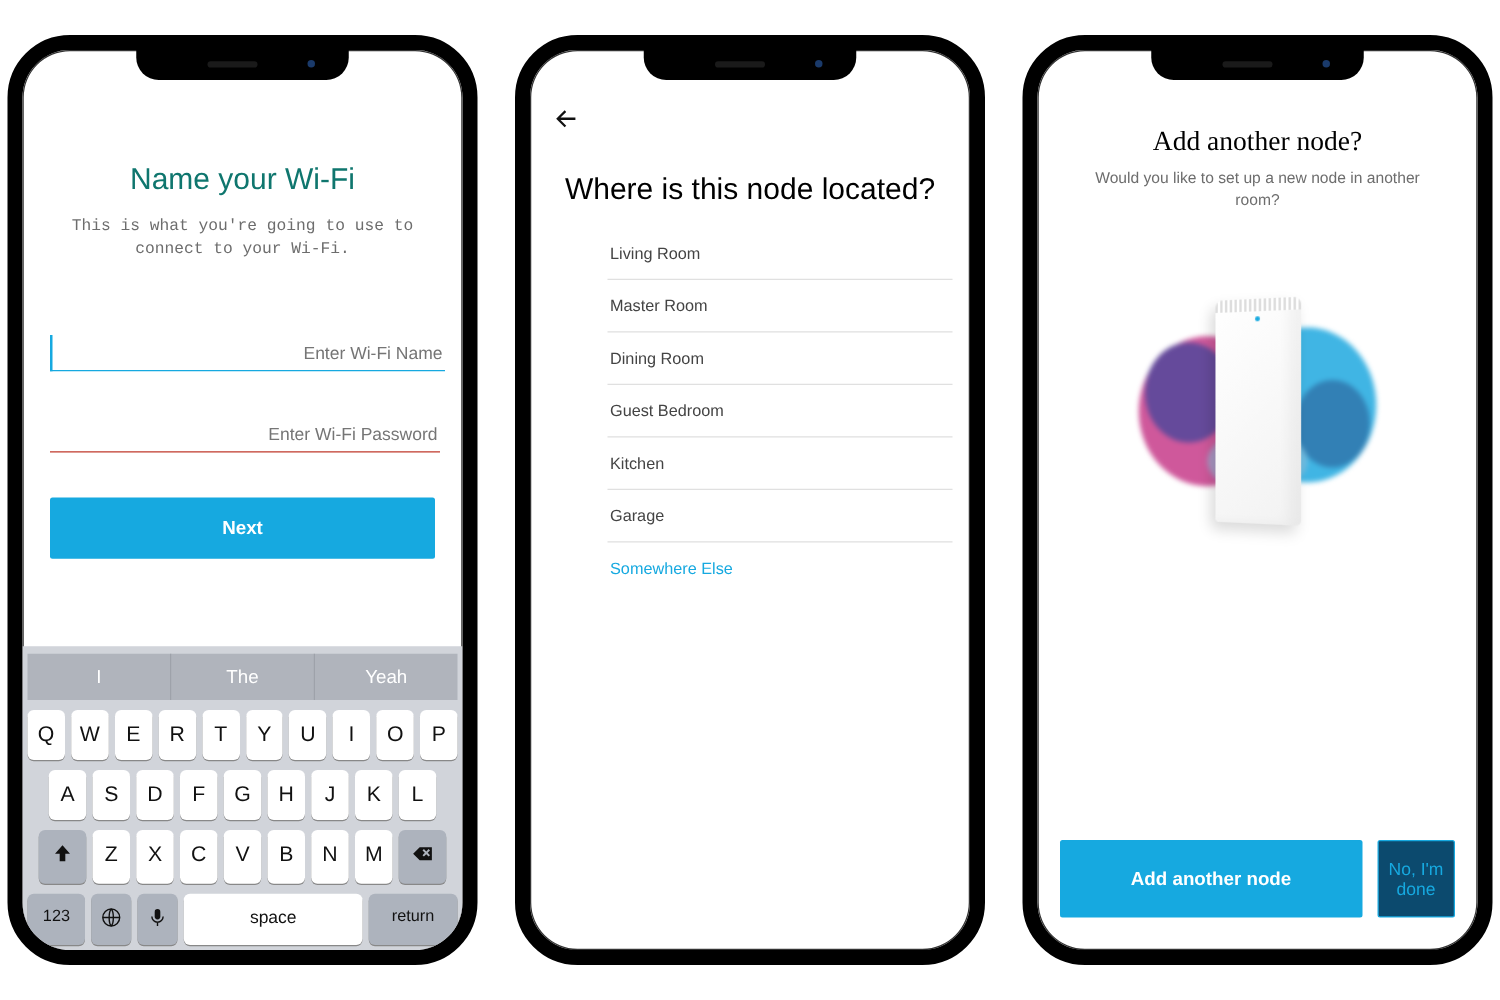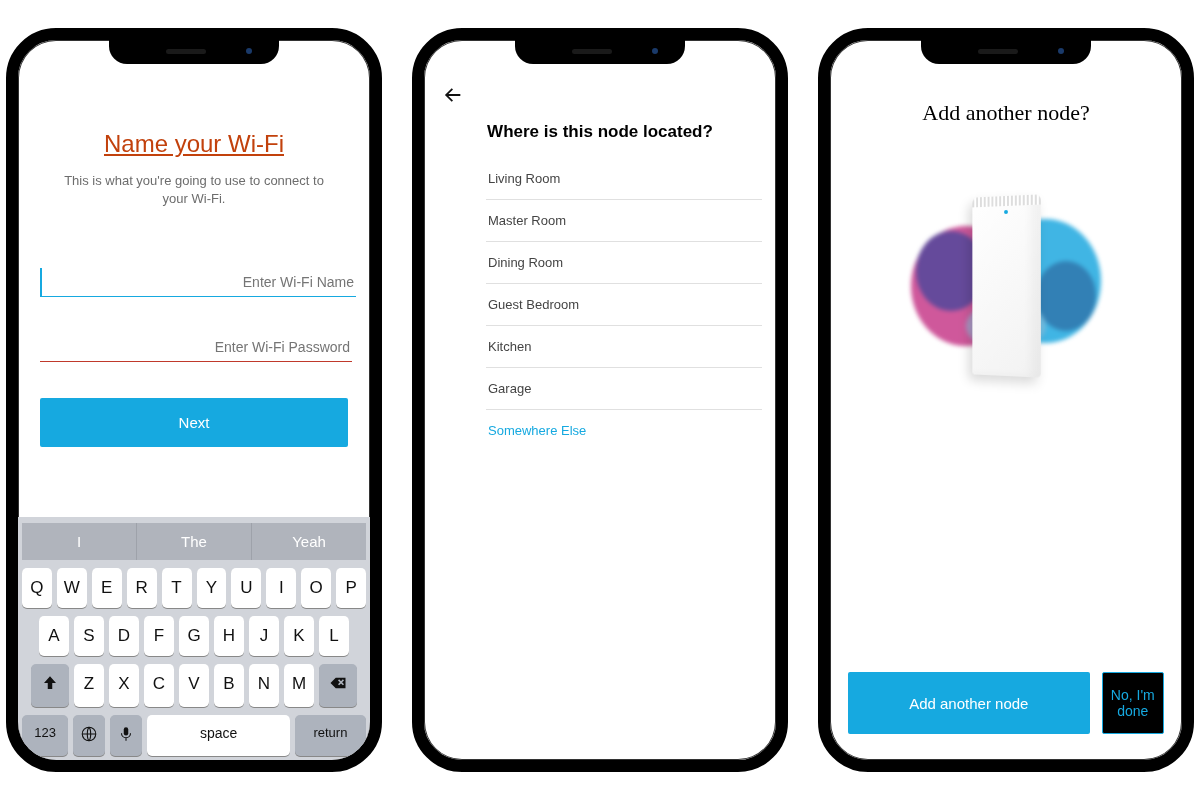--- a/index.html
+++ b/index.html
@@ -48,33 +48,33 @@
   .notch::before{
     content:"";width:40px;height:5px;border-radius:3px;background:#1a1a1a;
     margin-left:30px;
   }
   .screen{
     position:absolute;inset:0;display:flex;flex-direction:column;
   }
 
   
   .s1-content{flex:1;padding:90px 22px 0 22px;text-align:center;}
-  .title{font-size:24px;font-weight:400;color:#c2410c;margin:0 0 14px 0;text-decoration:underline;}
-  .subtitle{font-size:13px;color:var(--grey-text);line-height:1.4;margin:0 auto 60px auto;max-width:280px;}
+  .title{font-size:24px;font-weight:400;color:#0f766e;margin:0 0 14px 0;}
+  .subtitle{font-size:13px;color:var(--grey-text);line-height:1.4;margin:0 auto 60px auto;max-width:280px;font-family:Liberation Mono, monospace;}
   .field{
     width:100%;border:none;border-bottom:1px solid;
     background:transparent;font-size:14px;padding:6px 2px;
     outline:none;color:#999;text-align:right;
     margin-bottom:36px;
   }
   .field.blue{border-color:var(--blue);border-left:2px solid var(--blue);padding-left:4px;}
   .field.red{border-color:var(--red);}
   .btn-primary{
     width:100%;background:var(--blue);color:#fff;border:none;
-    padding:16px 0;font-size:15px;border-radius:2px;
+    padding:16px 0;font-size:15px;border-radius:2px;font-weight:bold;
   }
 
   
   .kbd{background:var(--kbd-bg);padding:6px 4px 4px 4px;}
   .suggest{display:flex;background:#b0b4bc;}
   .suggest span{flex:1;text-align:center;padding:10px 0;color:#fff;font-size:15px;border-right:1px solid #9ea2aa;}
   .suggest span:last-child{border:none;}
   .krow{display:flex;gap:5px;margin-top:8px;justify-content:center;}
   .key{
     background:var(--kbd-key);border-radius:5px;flex:1;
@@ -83,21 +83,21 @@
   }
   .key.wide{max-width:none;}
   .key.grey{background:var(--kbd-grey);}
   .key.space{flex:4;max-width:none;font-size:14px;}
   .key.fn{flex:1.3;max-width:none;font-size:13px;}
   .key svg, .key .ico{width:18px;height:18px;display:inline-block;}
 
   
   .s2-top{padding:40px 14px 0 14px;}
   .back{font-size:22px;color:#111;display:inline-block;padding:4px;}
-  .s2-title{font-size:17px;text-align:center;margin:6px 0 16px 0;font-weight:700;}
+  .s2-title{font-size:24px;text-align:center;margin:22px 0 16px 0;font-weight:400;}
   .list{padding:0 14px;margin-left:48px;}
   .list-item{
     font-size:13px;color:#444;padding:13px 2px;border-bottom:1px solid var(--grey-light);
     text-align:left;
   }
   .list-item.link{color:var(--blue);border:none;}
 
   
   .s3-top{padding:60px 20px 0 20px;text-align:center;}
   .s3-title{font-size:22px;font-weight:400;margin:0 0 8px 0;font-family:Liberation Serif, serif;}
@@ -118,21 +118,21 @@
     content:"";position:absolute;top:0;left:0;right:0;height:10px;
     background:repeating-linear-gradient(90deg,#ddd 0 2px,#fff 2px 4px);
     border-radius:6px 6px 0 0;
   }
   .node::after{
     content:"";position:absolute;top:14px;left:50%;transform:translateX(-50%);
     width:4px;height:4px;border-radius:50%;background:var(--blue);
   }
   .s3-buttons{position:absolute;bottom:26px;left:18px;right:18px;display:flex;flex-direction:row;gap:12px;}
   .btn-outline{
-    background:#000000;border:1px solid var(--blue);color:var(--blue);
+    background:#0c4a6e;border:1px solid var(--blue);color:var(--blue);
     padding:14px 0;font-size:14px;border-radius:2px;
   }
 </style>
 </head>
 <body>
 
 <div class="phone">
   <div class="notch"></div>
   <div class="screen">
     <div class="s1-content">
@@ -233,20 +233,21 @@
       <div class="list-item link">Somewhere Else</div>
     </div>
   </div>
 </div>
 
 <div class="phone">
   <div class="notch"></div>
   <div class="screen">
     <div class="s3-top">
       <h1 class="s3-title">Add another node?</h1>
+      <p class="s3-sub">Would you like to set up a new node in another room?</p>
       <div class="hero">
         <svg class="splash" viewBox="0 0 220 200">
           <g opacity="0.85">
             <ellipse cx="70" cy="100" rx="55" ry="60" fill="#c73b8a"></ellipse>
             <ellipse cx="55" cy="85" rx="35" ry="40" fill="#4a2b8a"></ellipse>
             <ellipse cx="150" cy="95" rx="55" ry="62" fill="#1fa9e0"></ellipse>
             <ellipse cx="170" cy="110" rx="30" ry="35" fill="#0f6aa8"></ellipse>
             <ellipse cx="110" cy="140" rx="40" ry="25" fill="#7db8d8" opacity="0.6"></ellipse>
           </g>
         </svg>

